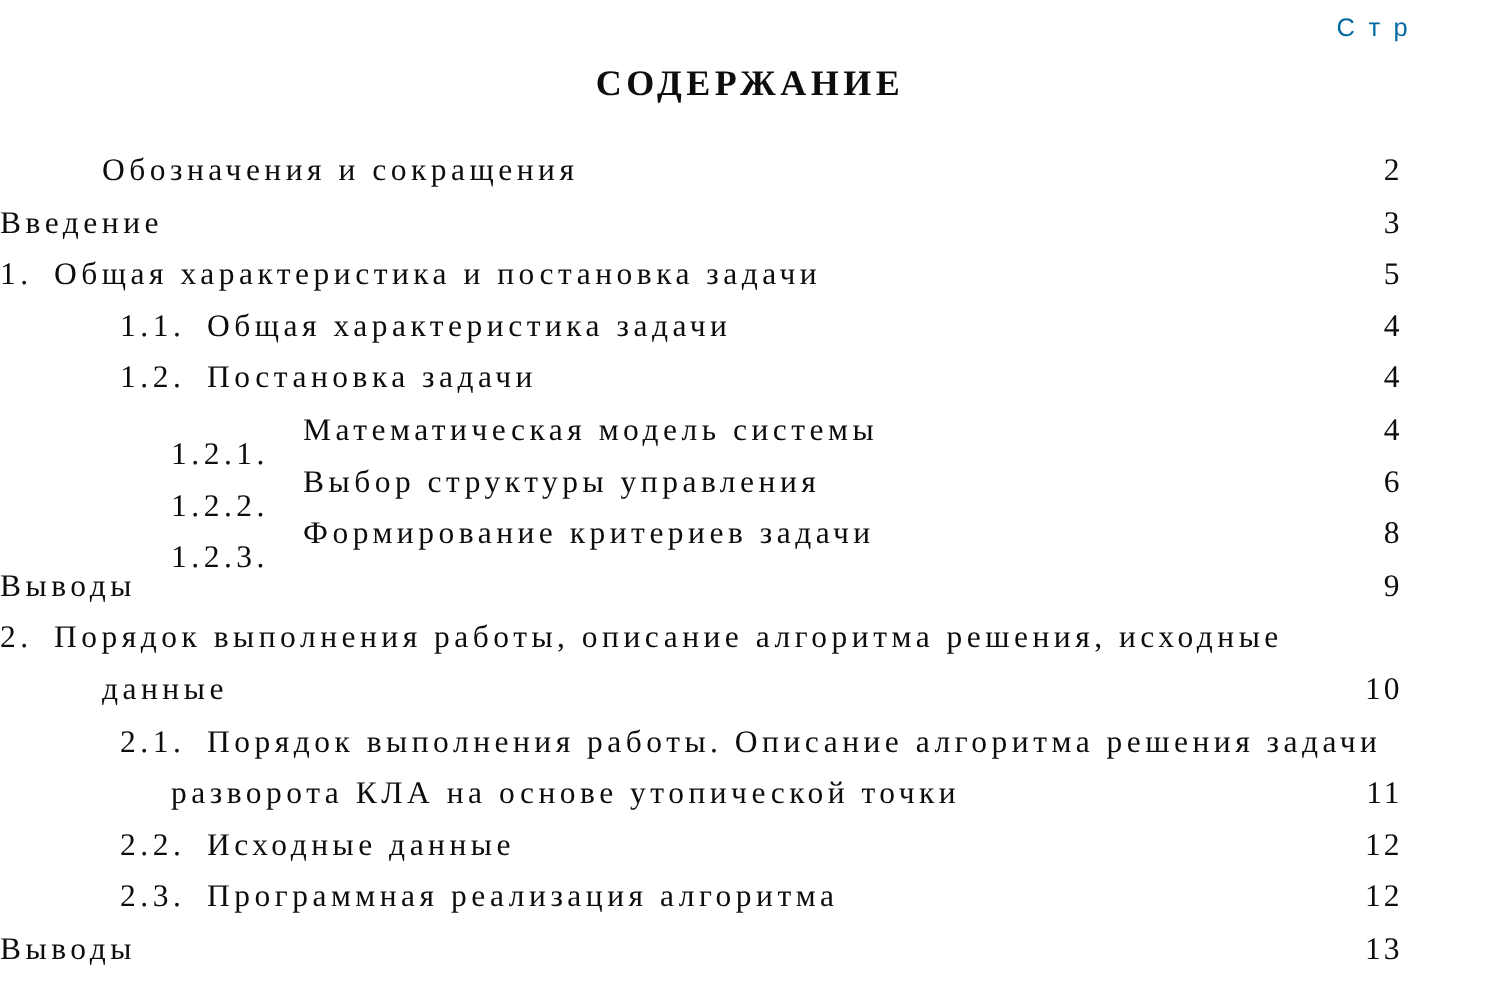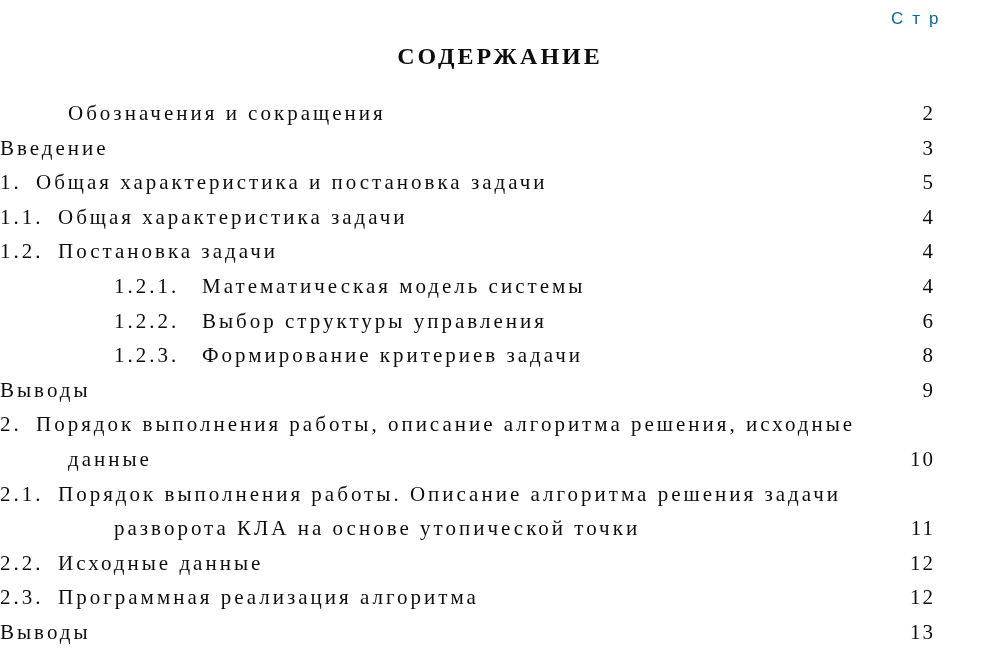--- a/index.html
+++ b/index.html
@@ -46,26 +46,26 @@
   .toc-row {
     position: relative;
     height: 34.6px;
     line-height: 34.6px;
     font-size: 21px;
     letter-spacing: 3px;
     white-space: nowrap;
   }
   .lv-base { }
   .lv-hang { padding-left: 68px; }
-  .lv-sub1 { }
+  .lv-sub1 { padding-left: 80px; }
   .lv-sub2 { padding-left: 114px; }
   .num { display: inline-block; vertical-align: top; }
   .num-base { width: 36px; }
   .num-sub1 { width: 58px; }
-  .num-sub2 { width: 88px; }
+  .num-sub2 { width: 88px; margin-top: 16px; }
   .pagenum {
     position: absolute;
     right: 65px;
     top: 0;
     letter-spacing: 2px;
   }
 </style>
 </head>
 <body>
 

